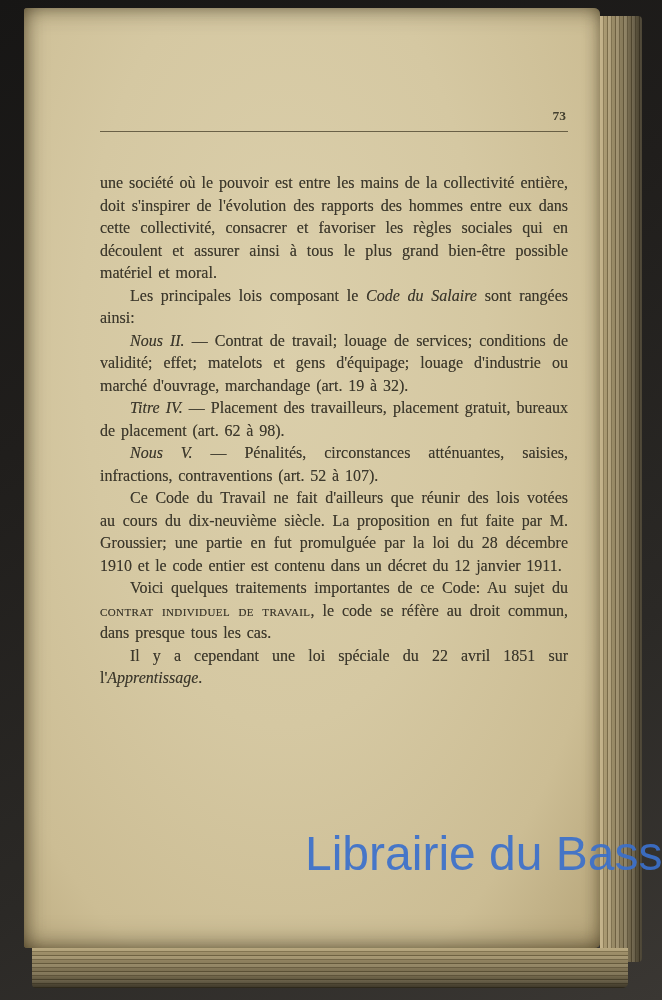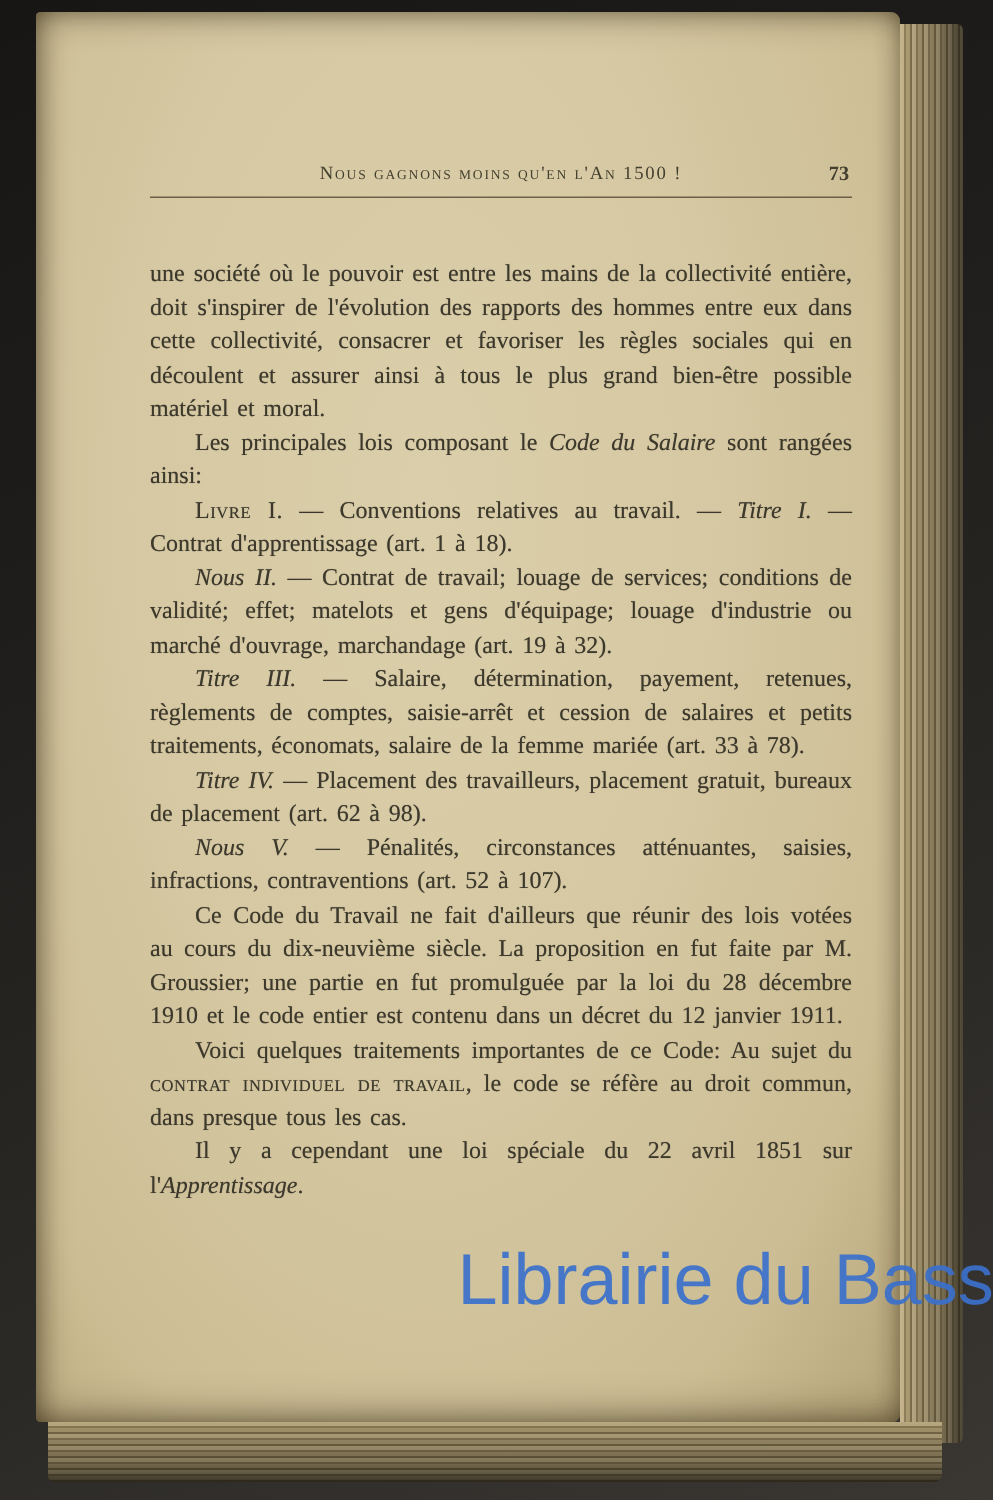--- a/index.html
+++ b/index.html
@@ -75,36 +75,33 @@
 </style>
 </head>
 <body>
 
 <div class="photo">
 
   <div class="page">
     <div class="content">
 
       <div class="header">
-        <span class="running-title">Nous gagnons moins qu'en l'An 1500 !</span>
         <span class="page-number">73</span>
       </div>
       <hr class="rule">
 
       <div class="body">
 
         <p class="noindent"><span>une société où le pouvoir est entre les mains de la collectivité entière, doit s'inspirer de l'évolution des rapports des hommes entre eux dans cette collectivité, consacrer et favoriser les règles sociales qui en découlent et assurer ainsi à tous le plus grand bien-être possible matériel et moral.</span></p>
 
         <p><span>Les principales lois composant le </span><span class="it">Code du Salaire</span><span> sont rangées ainsi:</span></p>
 
-        <p><span class="sc">Livre I.</span><span> — Conventions relatives au travail. — </span><span class="it">Titre I.</span><span> — Contrat d'apprentissage (art. 1 à 18).</span></p>
 
         <p><span class="it">Nous II.</span><span> — Contrat de travail; louage de services; conditions de validité; effet; matelots et gens d'équipage; louage d'industrie ou marché d'ouvrage, marchandage (art. 19 à 32).</span></p>
 
-        <p><span class="it">Titre III.</span><span> — Salaire, détermination, payement, retenues, règlements de comptes, saisie-arrêt et cession de salaires et petits traitements, économats, salaire de la femme mariée (art. 33 à 78).</span></p>
 
         <p><span class="it">Titre IV.</span><span> — Placement des travailleurs, placement gratuit, bureaux de placement (art. 62 à 98).</span></p>
 
         <p><span class="it">Nous V.</span><span> — Pénalités, circonstances atténuantes, saisies, infractions, contraventions (art. 52 à 107).</span></p>
 
         <p><span>Ce Code du Travail ne fait d'ailleurs que réunir des lois votées au cours du dix-neuvième siècle. La proposition en fut faite par M. Groussier; une partie en fut promulguée par la loi du 28 décembre 1910 et le code entier est contenu dans un décret du 12 janvier 1911.</span></p>
 
         <p><span>Voici quelques traitements importantes de ce Code: Au sujet du </span><span class="sc">contrat individuel de travail</span><span>, le code se réfère au droit commun, dans presque tous les cas.</span></p>
 
         <p><span>Il y a cependant une loi spéciale du 22 avril 1851 sur l'</span><span class="it">Apprentissage</span><span>.</span></p>

